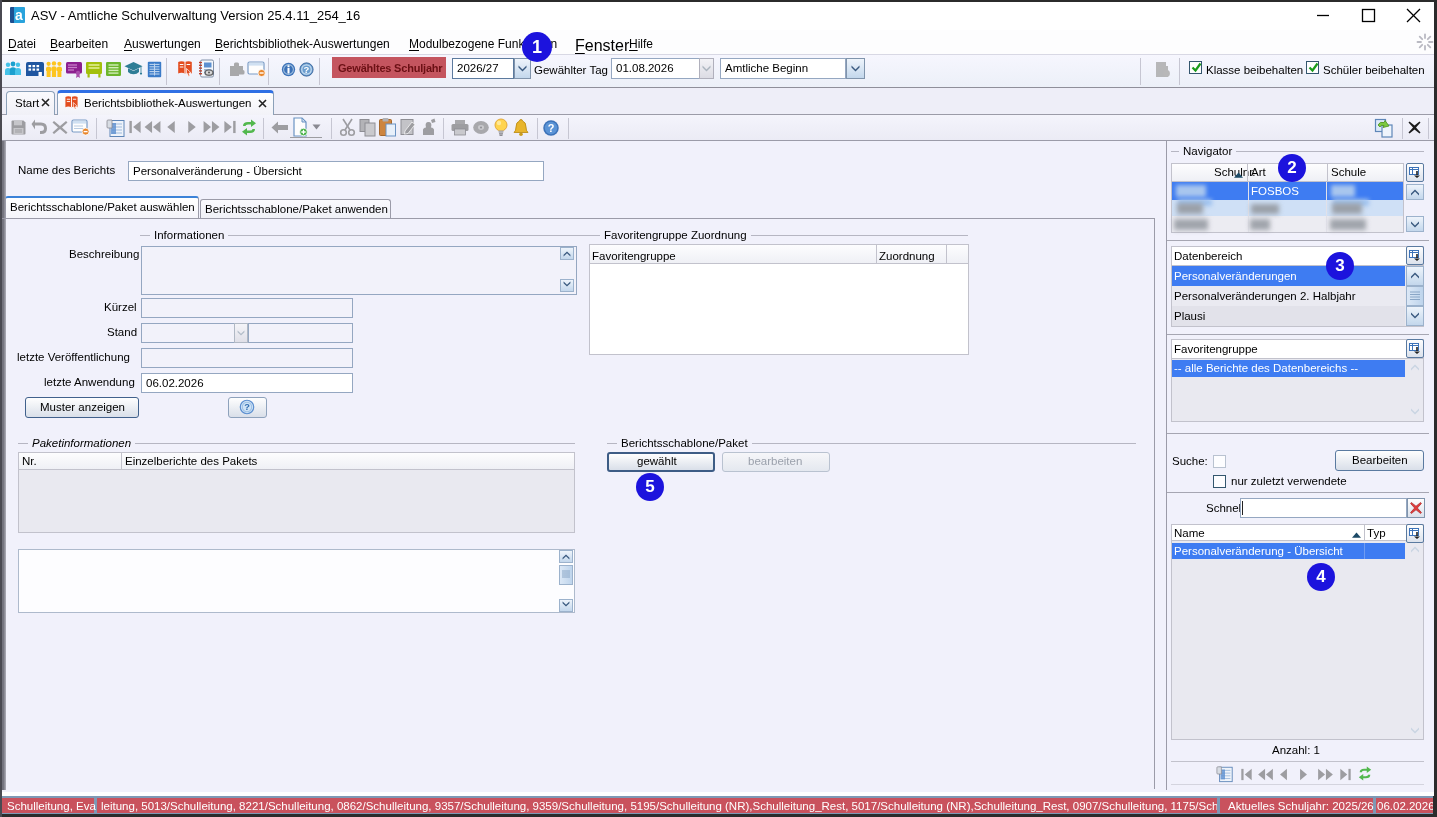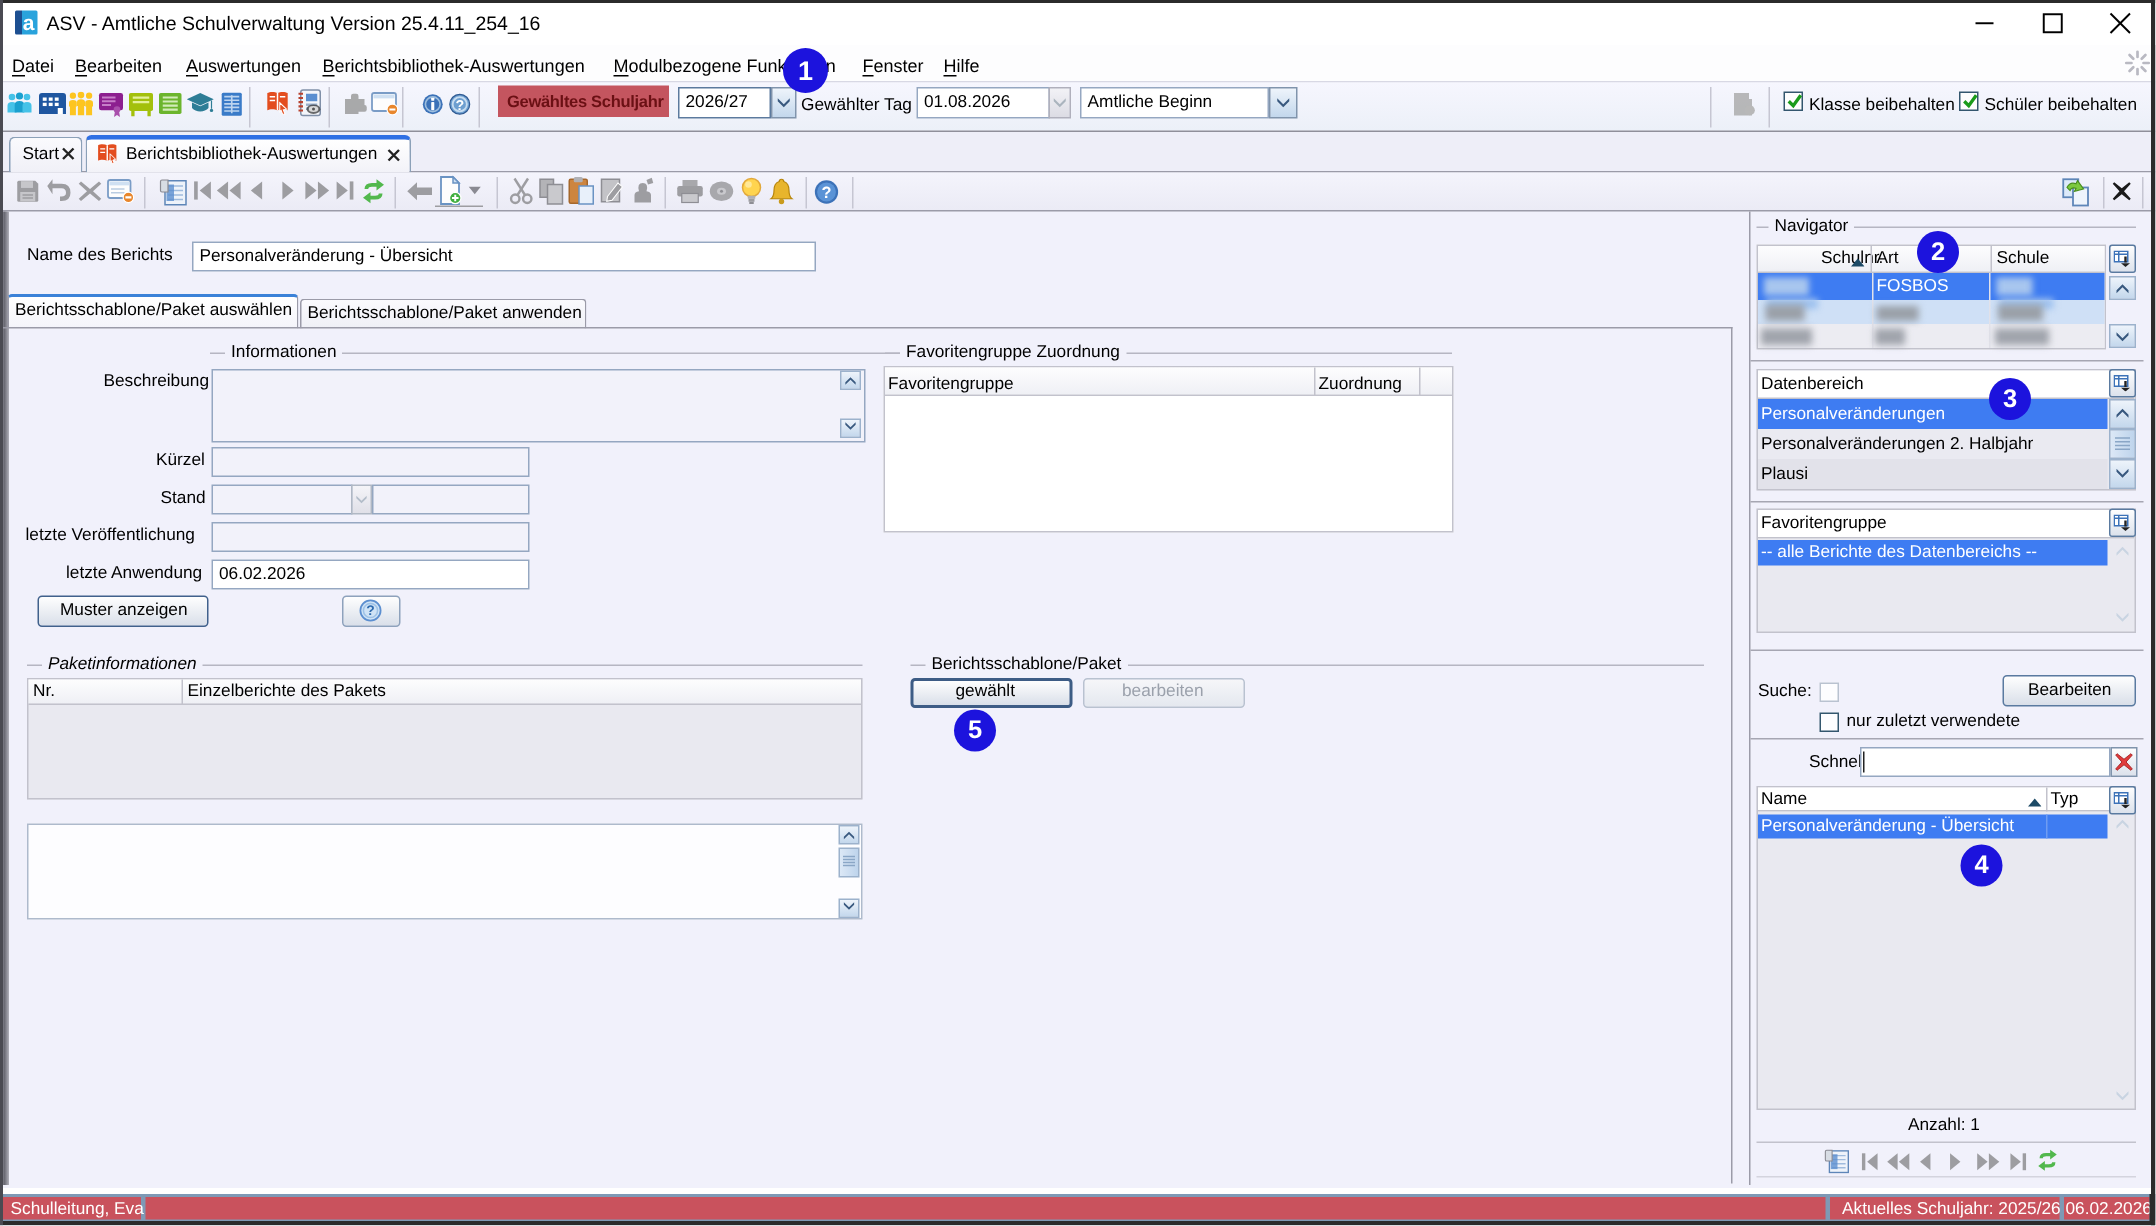--- a/index.html
+++ b/index.html
@@ -29,21 +29,21 @@
   <line x1="107" y1="9" x2="120" y2="22" stroke="#000" stroke-width="1.3"></line>
   <line x1="120" y1="9" x2="107" y2="22" stroke="#000" stroke-width="1.3"></line>
 </svg>
 
 <div class="abs" style="left:0;top:30px;width:1437px;height:25px;background:#fdfdfe;border-bottom:1px solid #d8d8e4;box-sizing:border-box;"></div>
 <div class="lbl" style="left:8px;top:37px;font-size:12px;"><u>D</u>atei</div>
 <div class="lbl" style="left:50px;top:37px;font-size:12px;"><u>B</u>earbeiten</div>
 <div class="lbl" style="left:124px;top:37px;font-size:12px;"><u>A</u>uswertungen</div>
 <div class="lbl" style="left:215px;top:37px;font-size:12px;"><u>B</u>erichtsbibliothek-Auswertungen</div>
 <div class="lbl" style="left:409px;top:37px;font-size:12px;"><u>M</u>odulbezogene Funktionen</div>
-<div class="lbl" style="left:575px;top:37px;font-size:12px;"><u>F</u>enster</div>
+<div class="lbl" style="left:575px;top:37px;font-size:16px;"><u>F</u>enster</div>
 <div class="lbl" style="left:629px;top:37px;font-size:12px;"><u>H</u>ilfe</div>
 
 <svg class="abs" style="left:1416px;top:33px;" width="18" height="18" viewBox="0 0 18 18">
 <g stroke="#b9b9c2" stroke-width="1.8" stroke-linecap="round">
 <line x1="9" y1="1.5" x2="9" y2="5"></line>
         <line x1="9" y1="13" x2="9" y2="16.5"></line>
 <line x1="1.5" y1="9" x2="5" y2="9"></line>
         <line x1="13" y1="9" x2="16.5" y2="9"></line>
 <line x1="3.7" y1="3.7" x2="6.2" y2="6.2"></line>
         <line x1="11.8" y1="11.8" x2="14.3" y2="14.3"></line>
@@ -720,18 +720,21 @@
 <div class="abs" style="left:1278px;top:154px;width:28px;height:28px;border-radius:50%;background:#1c13dd;color:#fff;font-size:17px;font-weight:bold;text-align:center;line-height:28px;">2</div>
 <div class="abs" style="left:1326px;top:252px;width:28px;height:28px;border-radius:50%;background:#1c13dd;color:#fff;font-size:17px;font-weight:bold;text-align:center;line-height:28px;">3</div>
 
 <div class="abs" style="left:0;top:792px;width:1437px;height:4px;background:#ffffff;"></div>
 <div class="abs" style="left:0;top:796px;width:1437px;height:18px;background:#7e99b5;"></div>
 <div class="abs" style="left:1px;top:798px;width:93px;height:15px;background:#c9525d;"></div>
 <div class="abs" style="left:97px;top:798px;width:1120px;height:15px;background:#c9525d;"></div>
 <div class="abs" style="left:1220px;top:798px;width:153px;height:15px;background:#c9525d;"></div>
 <div class="abs" style="left:1376px;top:798px;width:57px;height:15px;background:#c9525d;"></div>
 <div class="lbl" style="left:7px;top:800px;color:#fff;font-size:11.5px;">Schulleitung, Eva</div>
+<div class="abs" style="left:97px;top:796px;width:1120px;height:17px;overflow:hidden;">
+<div class="lbl" style="left:4px;top:4px;color:#fff;font-size:11.5px;">leitung, 5013/Schulleitung, 8221/Schulleitung, 0862/Schulleitung, 9357/Schulleitung, 9359/Schulleitung, 5195/Schulleitung (NR),Schulleitung_Rest, 5017/Schulleitung (NR),Schulleitung_Rest, 0907/Schulleitung, 1175/Sch</div>
+</div>
 <div class="lbl" style="left:1228px;top:800px;color:#fff;font-size:11.5px;">Aktuelles Schuljahr: 2025/26</div>
 <div class="lbl" style="left:1377px;top:800px;color:#fff;font-size:11.5px;">06.02.2026</div>
 <div class="abs" style="left:0;top:814px;width:1437px;height:3px;background:#2b2b2b;"></div>
 <div class="abs" style="left:1433px;top:796px;width:4px;height:18px;background:#2b2b2b;"></div>
 
 </div>
 
 </body></html>

